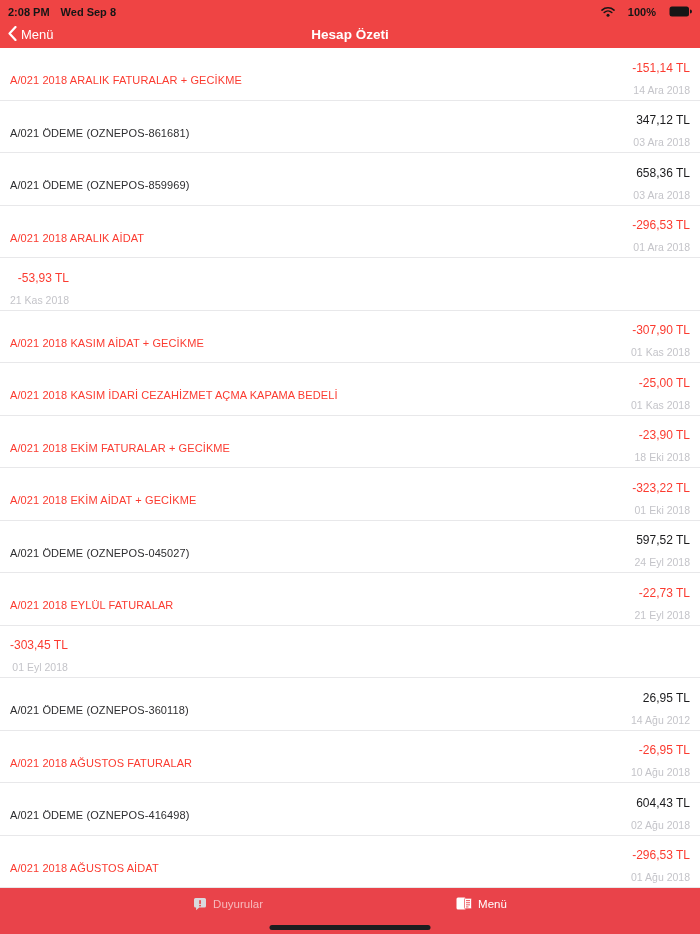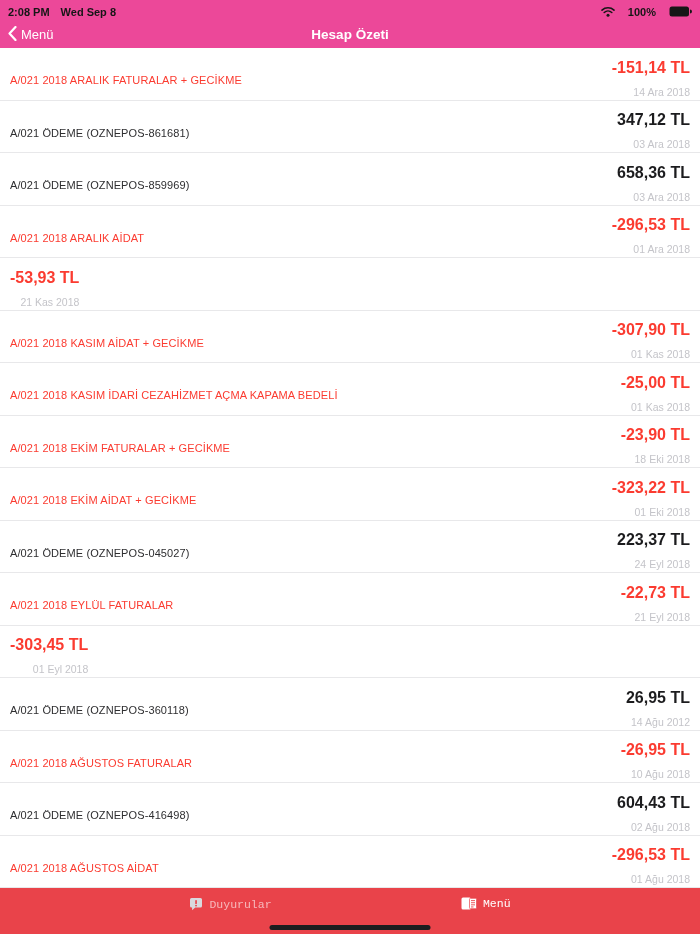--- a/index.html
+++ b/index.html
@@ -1,46 +1,46 @@
 <!DOCTYPE html>
 <html><head>
 <meta charset="utf-8">
 <style>
   * { margin:0; padding:0; box-sizing:border-box; }
   html,body { width:700px; height:934px; overflow:hidden; background:#fff;
               font-family:"Liberation Sans", sans-serif; }
   .app { width:700px; height:934px; display:flex; flex-direction:column; position:relative; }
 
   
-  .header { background:#ec4899; flex:0 0 48px; }
+  .header { background:#ef4444; flex:0 0 48px; }
   .status-bar { height:21px; display:flex; justify-content:space-between; align-items:center;
                 padding:2px 8px 0 8px; color:#161616; font-size:11px; font-weight:bold; }
   .status-left { display:flex; gap:11px; align-items:center; }
   .status-right { display:flex; gap:13px; align-items:center; }
   .status-right svg { display:block; }
   .nav-bar { height:27px; position:relative; display:flex; align-items:center; justify-content:center; }
   .back-button { position:absolute; left:8px; top:0; height:100%; display:flex; align-items:center;
                  gap:4px; color:#fff; font-size:13px; cursor:pointer; }
   .nav-title { color:#fff; font-size:13.5px; font-weight:bold; }
 
   
   .list { flex:1 1 auto; background:#fff; overflow:hidden; }
   .row { height:52.5px; padding:0 10px; display:flex; justify-content:space-between;
          align-items:center; border-bottom:1px solid #E8E8EA; }
   .row-label { font-size:11px; color:#2E2E30; margin-top:13px; letter-spacing:0.1px; }
   .row-right { display:flex; flex-direction:column; align-items:flex-end;
                justify-content:center; gap:9px; padding-top:9px; }
-  .row-amount { font-size:16px; font-weight:bold; color:#1C1C1E; }
+  .row-amount { font-size:12px; font-weight:normal; color:#1C1C1E; }
   .row-date { font-size:10.5px; color:#C4C4C9; }
   .row.negative .row-label, .row.negative .row-amount { color:#FB3B30; }
 
   
   .tab-bar { flex:0 0 46px; background:#E9434A; display:flex; justify-content:space-evenly;
              align-items:flex-start; padding-top:9px; position:relative; }
-  .tab-item { display:flex; align-items:center; gap:6px; cursor:pointer;font-family:Liberation Mono, monospace; }
+  .tab-item { display:flex; align-items:center; gap:6px; cursor:pointer; }
   .tab-item .icon { display:flex; align-items:center; }
   .tab-label { font-size:11.5px; color:rgba(255,255,255,0.62); }
   .tab-item.active .tab-label { color:#ffffff; }
   .home-indicator { position:absolute; bottom:4px; left:50%; transform:translateX(-50%);
                     width:161px; height:5px; border-radius:3px; background:#1D1D1F; }
 </style>
 </head>
 <body>
 
 <div class="app">
@@ -150,21 +150,21 @@
         <div class="row-label">A/021 2018 EKİM AİDAT + GECİKME</div>
         <div class="row-right">
           <div class="row-amount">-323,22 TL</div>
           <div class="row-date">01 Eki 2018</div>
         </div>
       </div>
 
       <div class="row">
         <div class="row-label">A/021 ÖDEME (OZNEPOS-045027)</div>
         <div class="row-right">
-          <div class="row-amount">223,37 TL</div>
+          <div class="row-amount">597,52 TL</div>
           <div class="row-date">24 Eyl 2018</div>
         </div>
       </div>
 
       <div class="row negative">
         <div class="row-label">A/021 2018 EYLÜL FATURALAR</div>
         <div class="row-right">
           <div class="row-amount">-22,73 TL</div>
           <div class="row-date">21 Eyl 2018</div>
         </div>

